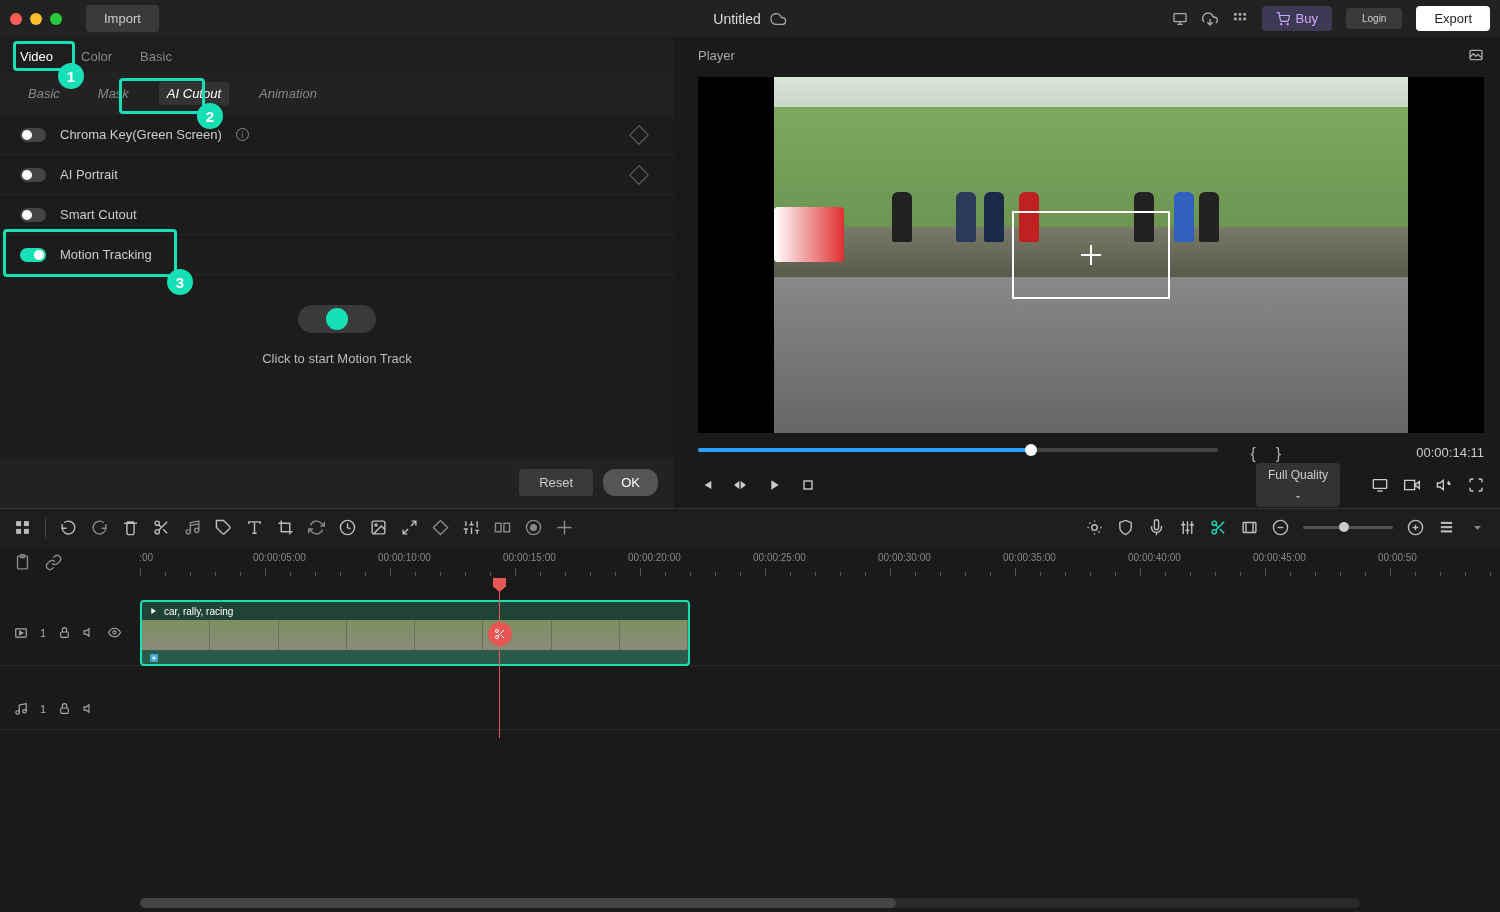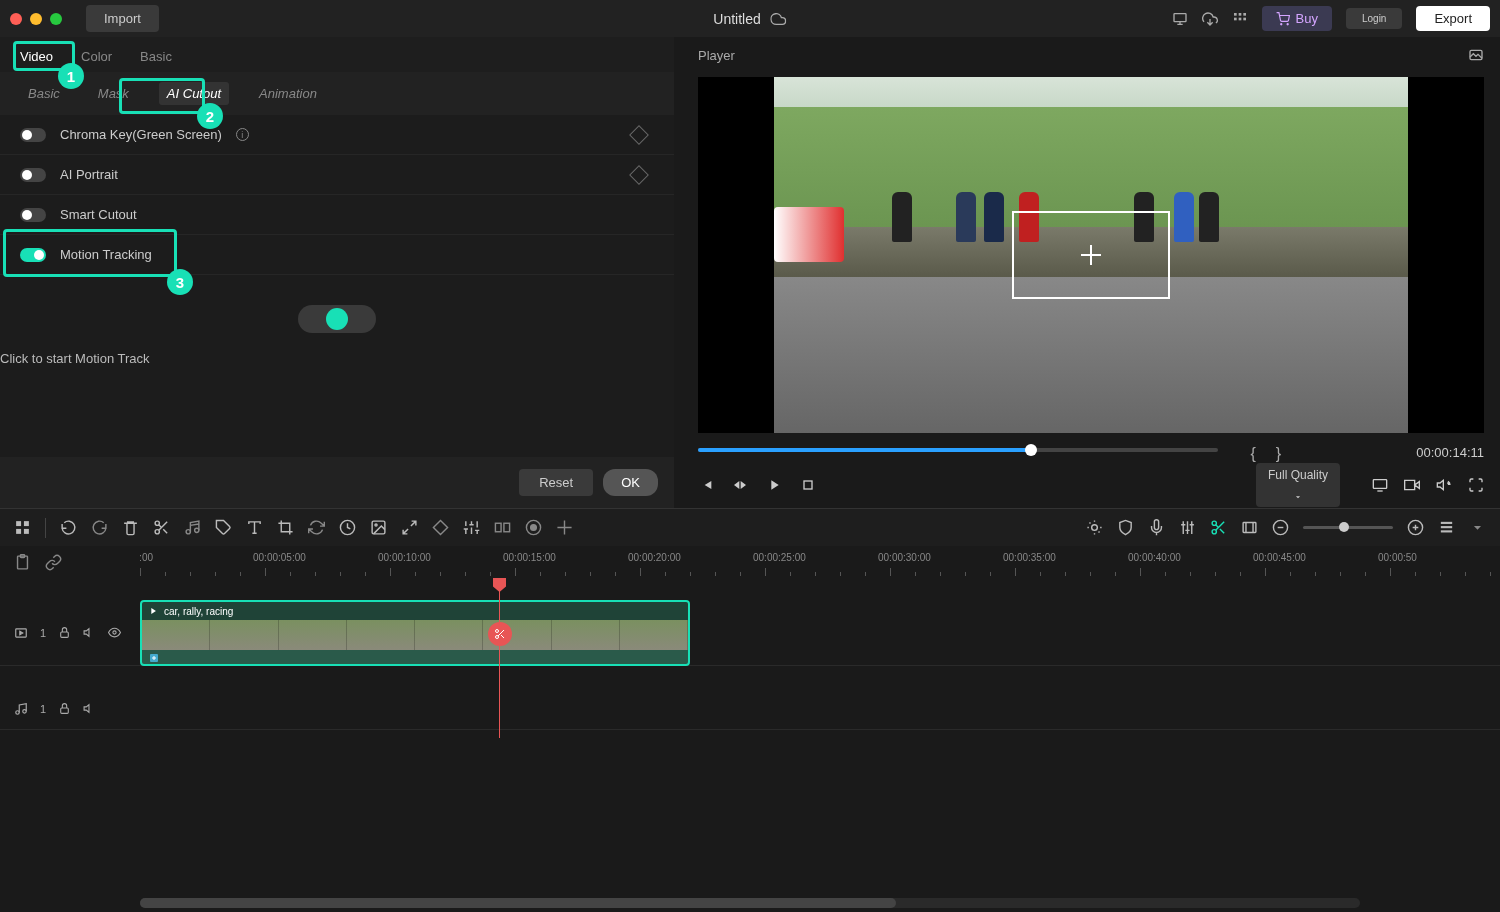--- a/index.html
+++ b/index.html
@@ -38,21 +38,21 @@
 .tool-list { flex: 1; background: #1c1c1c; overflow-y: auto; }
 .tool-row { display: flex; align-items: center; padding: 12px 20px; gap: 14px; border-bottom: 1px solid #262626; }
 .toggle { width: 26px; height: 14px; background: #444; border-radius: 7px; position: relative; cursor: pointer; }
 .toggle.on { background: #18e0b6; }
 .toggle .knob { position: absolute; width: 10px; height: 10px; background: #fff; border-radius: 50%; top: 2px; left: 2px; }
 .toggle.on .knob { left: 14px; }
 .tool-label { font-size: 13px; color: #ccc; }
 .info-ic { width: 13px; height: 13px; border: 1px solid #888; border-radius: 50%; font-size: 9px; display: flex; align-items: center; justify-content: center; color: #888; }
 .diamond { width: 14px; height: 14px; border: 1.5px solid #666; transform: rotate(45deg); margin-left: auto; margin-right: 8px; }
 
-.motion-section { padding: 30px 0; text-align: left; }
+.motion-section { padding: 30px 0; text-align: center; }
 .big-toggle { width: 78px; height: 28px; background: #3a3a3a; border-radius: 14px; margin: 0 auto 18px; position: relative; }
 .big-toggle .bknob { position: absolute; width: 22px; height: 22px; background: #18e0b6; border-radius: 50%; top: 3px; right: 28px; }
 .motion-text { font-size: 13px; color: #bbb; }
 
 .panel-footer { display: flex; justify-content: flex-end; gap: 10px; padding: 12px 16px; background: #222; }
 .reset-btn { background: #3a3a3a; color: #ccc; padding: 6px 20px; border-radius: 4px; font-size: 13px; border: none; }
 .ok-btn { background: #555; color: #fff; padding: 6px 18px; border-radius: 12px; font-size: 13px; border: none; }
 
 
 .player-header { display: flex; align-items: flex-end; padding: 10px 16px; font-size: 13px; color: #aaa; }

